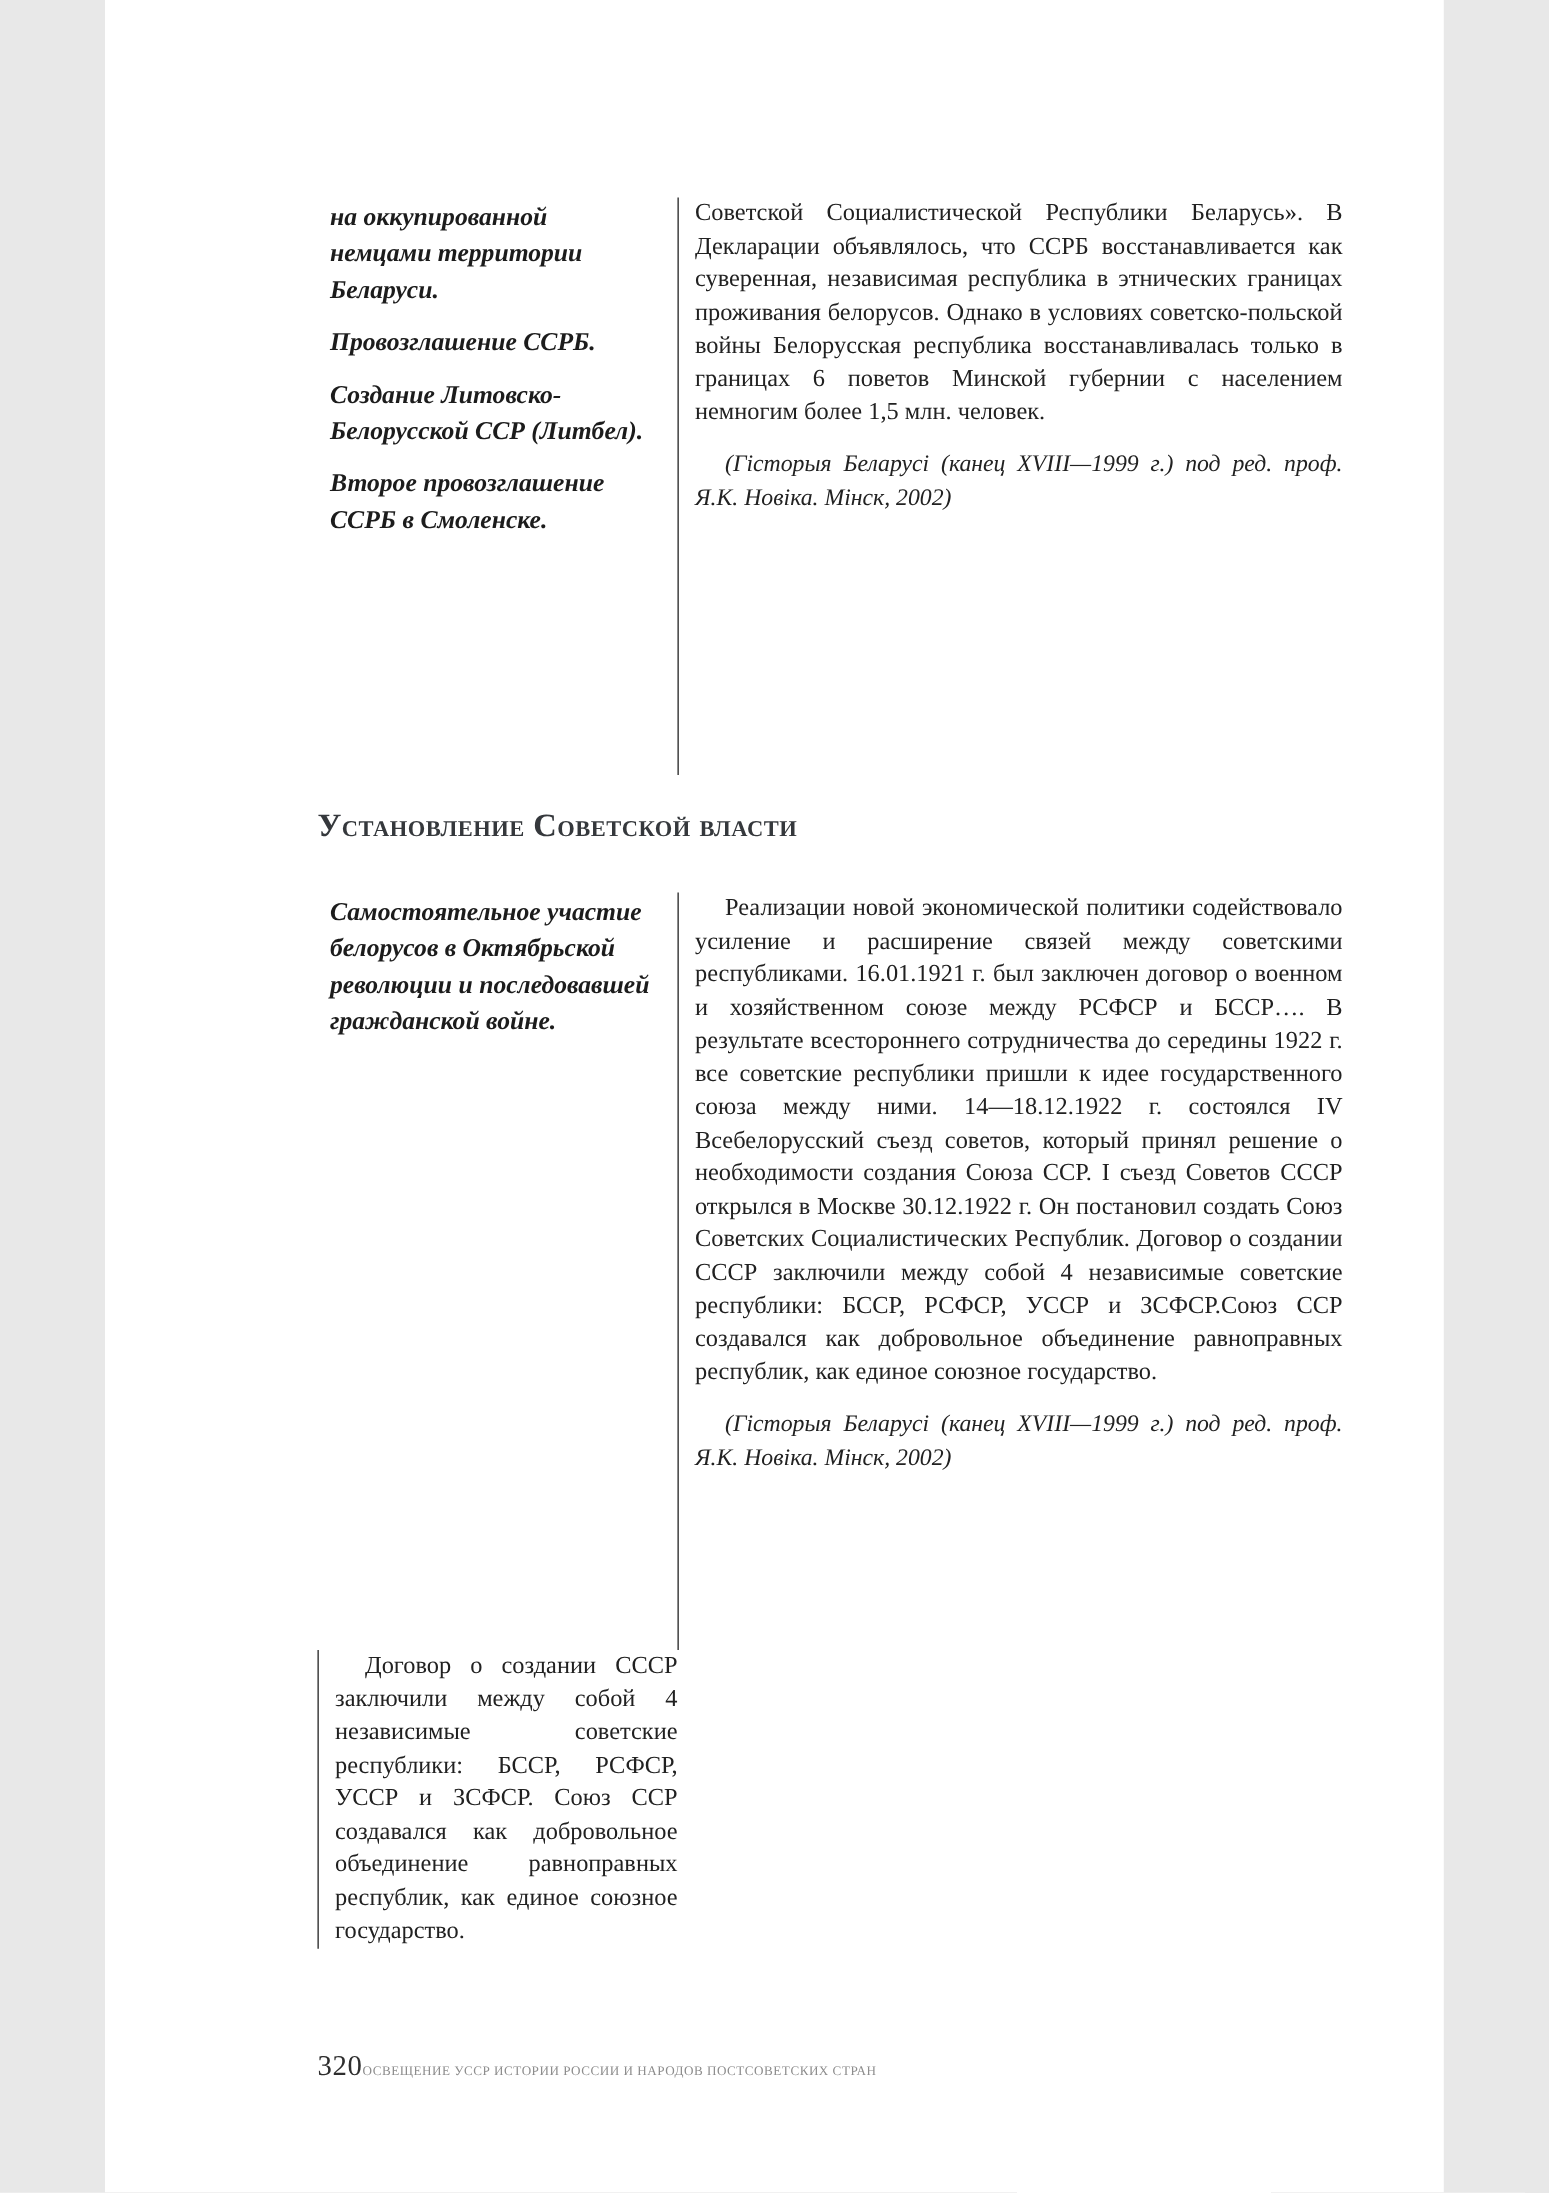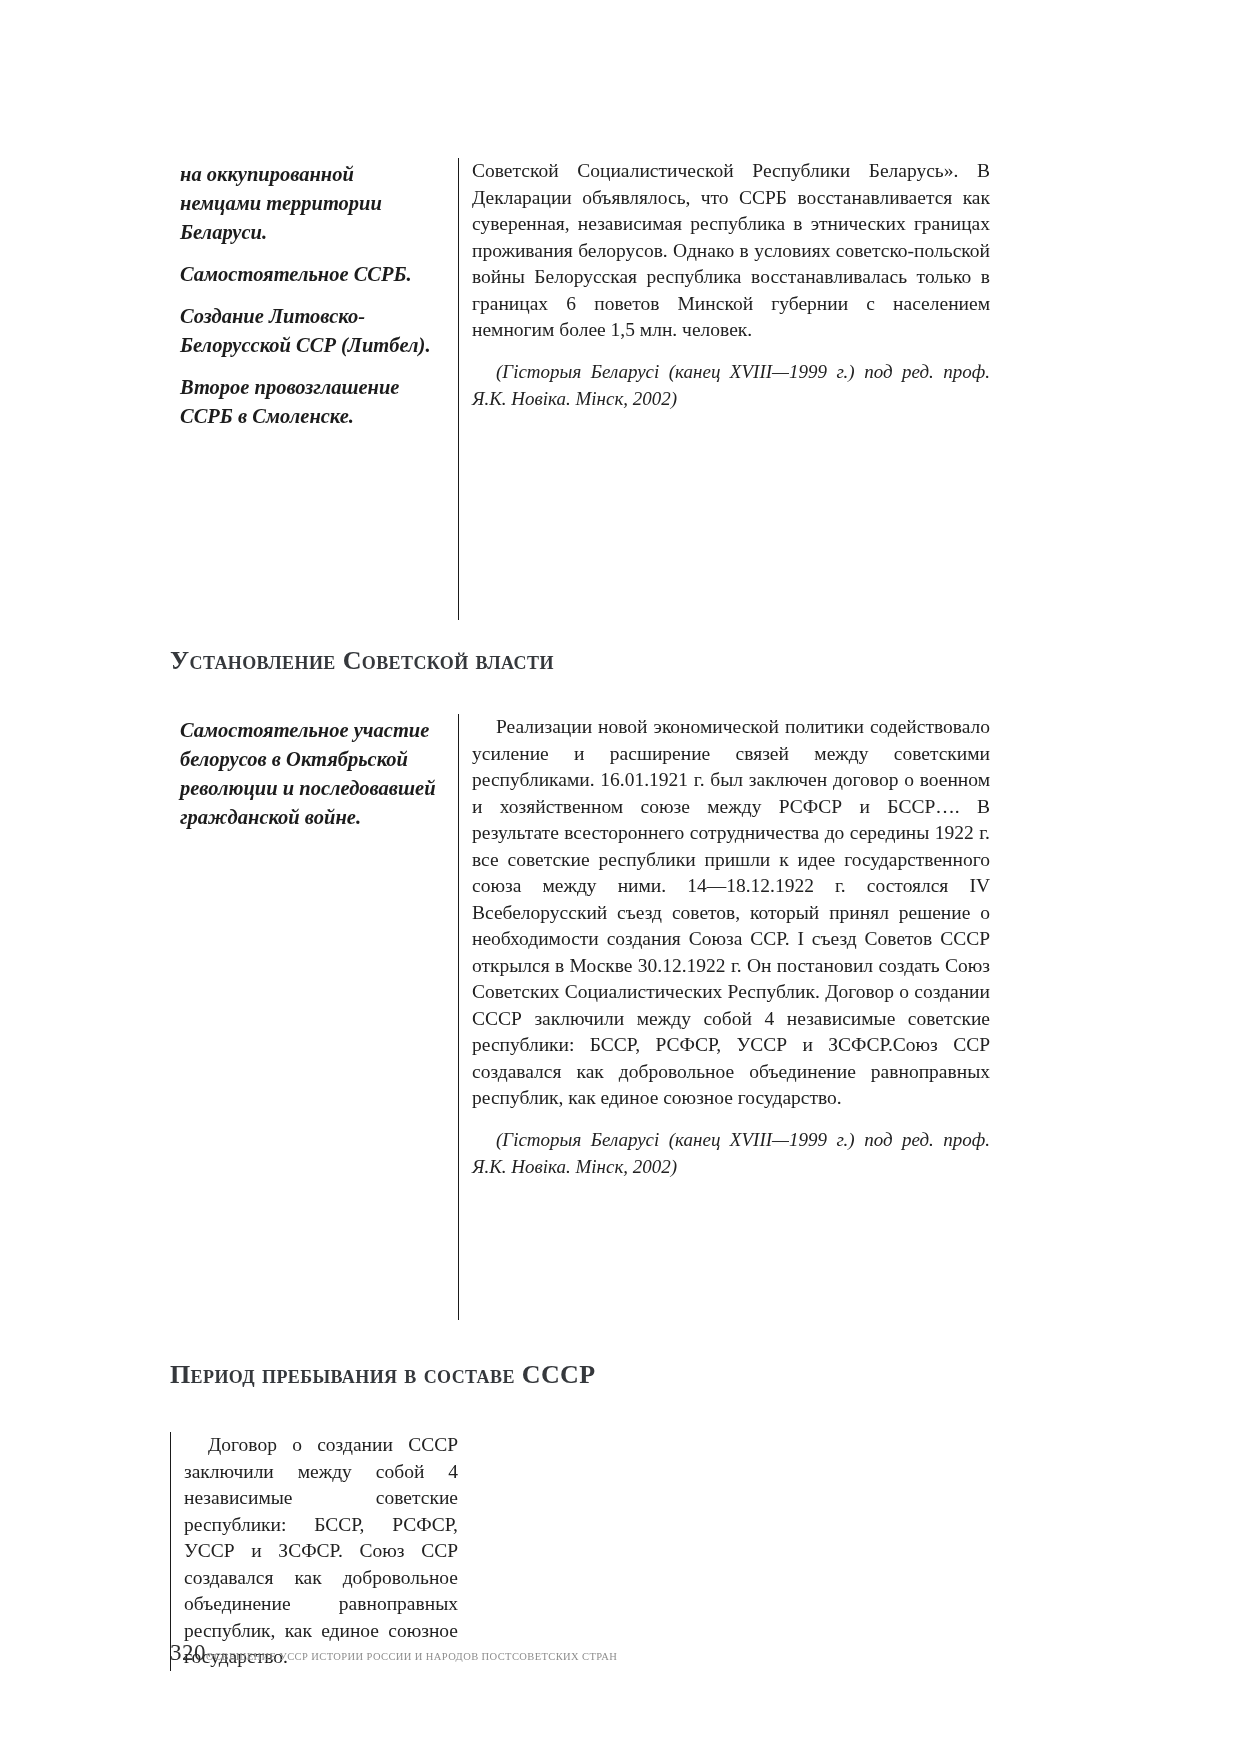--- a/index.html
+++ b/index.html
@@ -1,19 +1,19 @@
 <!DOCTYPE html>
 <html><head>
 <meta charset="utf-8">
 <style>
   * { margin: 0; padding: 0; box-sizing: border-box; }
   html, body { background: #e8e8e8; }
   .page {
     position: relative;
-    width: 1239px;
+    width: 1071px;
     height: 1754px;
     margin: 0 auto;
     background: #ffffff;
     font-family: "Liberation Serif", "DejaVu Serif", serif;
     color: #202020;
     overflow: hidden;
   }
   .content {
     position: absolute;
     left: 170px;
@@ -92,21 +92,21 @@
 </style>
 </head>
 <body>
 
 <div class="page">
   <div class="content">
 
     <div class="block block-1">
       <div class="margin-col">
         <p class="margin-topic">на оккупированной немцами территории Беларуси.</p>
-        <p class="margin-topic">Самостоятельное ССРБ.</p>
+        <p class="margin-topic">Провозглашение ССРБ.</p>
         <p class="margin-topic">Создание Литовско-Белорусской ССР (Литбел).</p>
         <p class="margin-topic">Второе провозглашение ССРБ в Смоленске.</p>
       </div>
       <div class="text-col">
         <p class="body-par">Советской Социалистической Республики Беларусь». В Декларации объявлялось, что ССРБ восстанавливается как суверенная, независимая республика в этнических границах проживания белорусов. Однако в условиях советско-польской войны Белорусская республика восстанавливалась только в границах 6 поветов Минской губернии с населением немногим более 1,5 млн. человек.</p>
         <p class="citation">(Гісторыя Беларусі (канец XVIII—1999 г.) под ред. проф. Я.К. Новіка. Мінск, 2002)</p>
       </div>
     </div>
 
     <h2 class="section-heading heading-1">Установление Советской власти</h2>
@@ -114,21 +114,20 @@
     <div class="block block-2">
       <div class="margin-col">
         <p class="margin-topic">Самостоятельное участие белорусов в Октябрьской революции и последовавшей гражданской войне.</p>
       </div>
       <div class="text-col">
         <p class="body-par indented">Реализации новой экономической политики содействовало усиление и расширение связей между советскими республиками. 16.01.1921 г. был заключен договор о военном и хозяйственном союзе между РСФСР и БССР…. В результате всестороннего сотрудничества до середины 1922 г. все советские республики пришли к идее государственного союза между ними. 14—18.12.1922 г. состоялся IV Всебелорусский съезд советов, который принял решение о необходимости создания Союза ССР. I съезд Советов СССР открылся в Москве 30.12.1922 г. Он постановил создать Союз Советских Социалистических Республик. Договор о создании СССР заключили между собой 4 независимые советские республики: БССР, РСФСР, УССР и ЗСФСР.Союз ССР создавался как добровольное объединение равноправных республик, как единое союзное государство.</p>
         <p class="citation">(Гісторыя Беларусі (канец XVIII—1999 г.) под ред. проф. Я.К. Новіка. Мінск, 2002)</p>
       </div>
     </div>
 
-    <h2 class="section-heading heading-2">Период пребывания в составе СССР</h2>
 
     <div class="block block-3">
       <div class="text-col">
         <p class="body-par indented">Договор о создании СССР заключили между собой 4 независимые советские республики: БССР, РСФСР, УССР и ЗСФСР. Союз ССР создавался как добровольное объединение равноправных республик, как единое союзное государство.</p>
       </div>
     </div>
 
   </div>
 
   <div class="footer">

